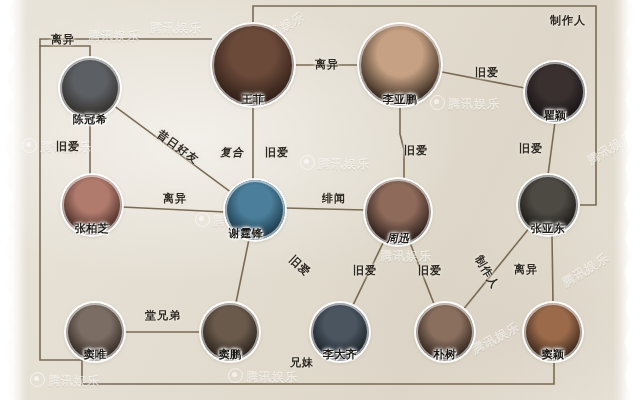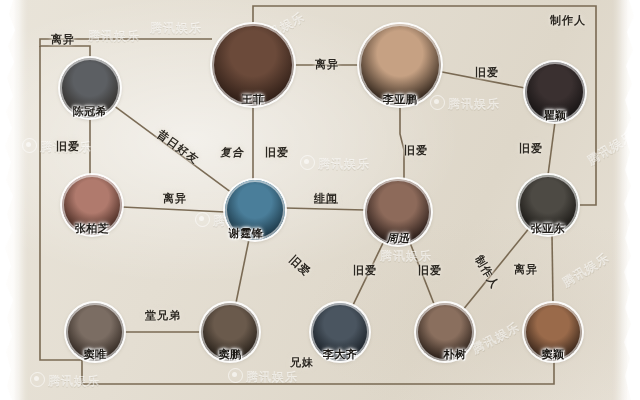--- a/index.html
+++ b/index.html
@@ -93,21 +93,21 @@
       <polyline points="124,332 201,332" fill="none" stroke="#6b5a42" stroke-width="1.6" stroke-linejoin="miter" opacity=".88"></polyline>
       <polyline points="82,357 82,384 554,384 554,361" fill="none" stroke="#6b5a42" stroke-width="1.6" stroke-linejoin="miter" opacity=".88"></polyline>
       <polyline points="40,46 40,360 82,360" fill="none" stroke="#6b5a42" stroke-width="1.6" stroke-linejoin="miter" opacity=".88"></polyline>
     </svg>
 
   <div id="nodes-layer">
       <div class="node" style="left: 60px; top: 58px; height: 60px; width: 60px; background: rgb(242, 239, 232);">
         <div class="face" style="background: radial-gradient(circle at 50% 36%, rgb(92, 95, 99) 0%, rgb(92, 95, 99) 34%, rgb(46, 42, 38) 78%, rgb(46, 42, 38) 100%), linear-gradient(160deg, rgb(242, 239, 232) 0%, rgb(46, 42, 38) 100%);"></div>
         <div class="ring"></div>
       </div>
-      <div class="nlabel" style="left: 90px; top: 104px;">陈冠希</div>
+      <div class="nlabel" style="left: 90px; top: 112px;">陈冠希</div>
       <div class="node" style="left: 212px; top: 24px; height: 82px; width: 82px; background: rgb(239, 234, 225);">
         <div class="face" style="background: radial-gradient(circle at 50% 36%, rgb(107, 74, 58) 0%, rgb(107, 74, 58) 34%, rgb(43, 27, 20) 78%, rgb(43, 27, 20) 100%), linear-gradient(160deg, rgb(239, 234, 225) 0%, rgb(43, 27, 20) 100%);"></div>
         <div class="ring"></div>
       </div>
       <div class="nlabel" style="left: 253px; top: 92px;">王菲</div>
       <div class="node" style="left: 359px; top: 24px; height: 82px; width: 82px; background: rgb(242, 236, 226);">
         <div class="face" style="background: radial-gradient(circle at 50% 36%, rgb(198, 161, 131) 0%, rgb(198, 161, 131) 34%, rgb(36, 26, 18) 78%, rgb(36, 26, 18) 100%), linear-gradient(160deg, rgb(242, 236, 226) 0%, rgb(36, 26, 18) 100%);"></div>
         <div class="ring"></div>
       </div>
       <div class="nlabel" style="left: 400px; top: 92px;">李亚鹏</div>
@@ -148,38 +148,38 @@
       <div class="nlabel" style="left: 230px; top: 347px;">窦鹏</div>
       <div class="node" style="left: 311px; top: 303px; height: 58px; width: 58px; background: rgb(228, 233, 238);">
         <div class="face" style="background: radial-gradient(circle at 50% 36%, rgb(74, 85, 96) 0%, rgb(74, 85, 96) 34%, rgb(20, 26, 32) 78%, rgb(20, 26, 32) 100%), linear-gradient(160deg, rgb(228, 233, 238) 0%, rgb(20, 26, 32) 100%);"></div>
         <div class="ring"></div>
       </div>
       <div class="nlabel" style="left: 340px; top: 347px;">李大齐</div>
       <div class="node" style="left: 416px; top: 303px; height: 58px; width: 58px; background: rgb(244, 241, 234);">
         <div class="face" style="background: radial-gradient(circle at 50% 36%, rgb(138, 111, 94) 0%, rgb(138, 111, 94) 34%, rgb(36, 26, 20) 78%, rgb(36, 26, 20) 100%), linear-gradient(160deg, rgb(244, 241, 234) 0%, rgb(36, 26, 20) 100%);"></div>
         <div class="ring"></div>
       </div>
-      <div class="nlabel" style="left: 455px; top: 347px;">朴树</div>
+      <div class="nlabel" style="left: 445px; top: 347px;">朴树</div>
       <div class="node" style="left: 524px; top: 303px; height: 58px; width: 58px; background: rgb(239, 233, 223);">
         <div class="face" style="background: radial-gradient(circle at 50% 36%, rgb(154, 106, 74) 0%, rgb(154, 106, 74) 34%, rgb(44, 29, 20) 78%, rgb(44, 29, 20) 100%), linear-gradient(160deg, rgb(239, 233, 223) 0%, rgb(44, 29, 20) 100%);"></div>
         <div class="ring"></div>
       </div>
       <div class="nlabel" style="left: 553px; top: 347px;">窦颖</div>
     </div>
   <div id="labels-layer">
       <div class="elabel" style="left: 327px; top: 64px; transform: translate(-50%, -50%) rotate(0deg);">离异</div>
       <div class="elabel" style="left: 63px; top: 39px; transform: translate(-50%, -50%) rotate(0deg);">离异</div>
       <div class="elabel" style="left: 487px; top: 72px; transform: translate(-50%, -50%) rotate(0deg);">旧爱</div>
       <div class="elabel" style="left: 568px; top: 20px; transform: translate(-50%, -50%) rotate(0deg);">制作人</div>
       <div class="elabel" style="left: 68px; top: 146px; transform: translate(-50%, -50%) rotate(0deg);">旧爱</div>
       <div class="elabel" style="left: 178px; top: 147px; transform: translate(-50%, -50%) rotate(36deg);">昔日好友</div>
       <div class="elabel" style="left: 232px; top: 152px; transform: translate(-50%, -50%) rotate(0deg); font-style: italic;">复合</div>
       <div class="elabel" style="left: 277px; top: 152px; transform: translate(-50%, -50%) rotate(0deg);">旧爱</div>
       <div class="elabel" style="left: 175px; top: 198px; transform: translate(-50%, -50%) rotate(0deg);">离异</div>
-      <div class="elabel" style="left: 326px; top: 198px; transform: translate(-50%, -50%) rotate(0deg); text-decoration: underline;">绯闻</div>
+      <div class="elabel" style="left: 334px; top: 198px; transform: translate(-50%, -50%) rotate(0deg);">绯闻</div>
       <div class="elabel" style="left: 416px; top: 150px; transform: translate(-50%, -50%) rotate(0deg);">旧爱</div>
       <div class="elabel" style="left: 531px; top: 148px; transform: translate(-50%, -50%) rotate(0deg);">旧爱</div>
       <div class="elabel" style="left: 300px; top: 266px; transform: translate(-50%, -50%) rotate(43deg);">旧爱</div>
       <div class="elabel" style="left: 365px; top: 270px; transform: translate(-50%, -50%) rotate(0deg);">旧爱</div>
       <div class="elabel" style="left: 430px; top: 270px; transform: translate(-50%, -50%) rotate(0deg);">旧爱</div>
       <div class="elabel" style="left: 487px; top: 272px; transform: translate(-50%, -50%) rotate(60deg);">制作人</div>
       <div class="elabel" style="left: 526px; top: 269px; transform: translate(-50%, -50%) rotate(0deg);">离异</div>
       <div class="elabel" style="left: 163px; top: 315px; transform: translate(-50%, -50%) rotate(0deg);">堂兄弟</div>
       <div class="elabel" style="left: 302px; top: 362px; transform: translate(-50%, -50%) rotate(0deg);">兄妹</div>
     </div>

